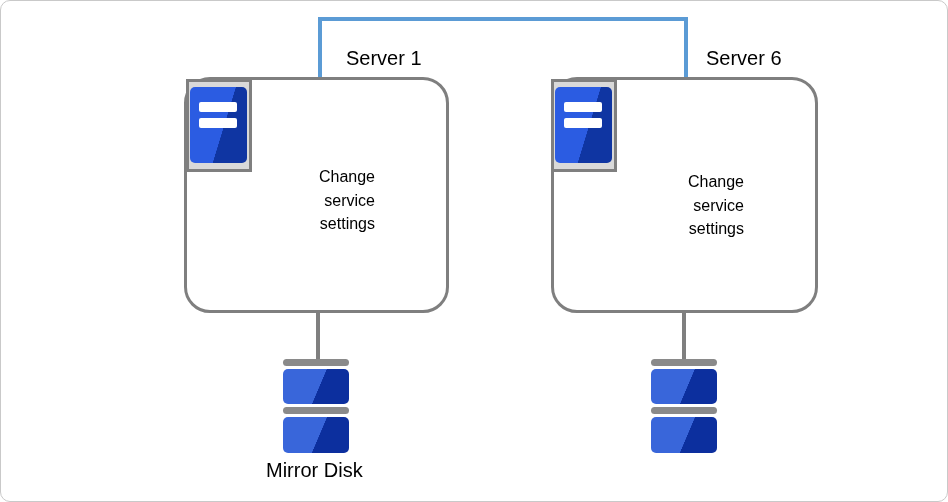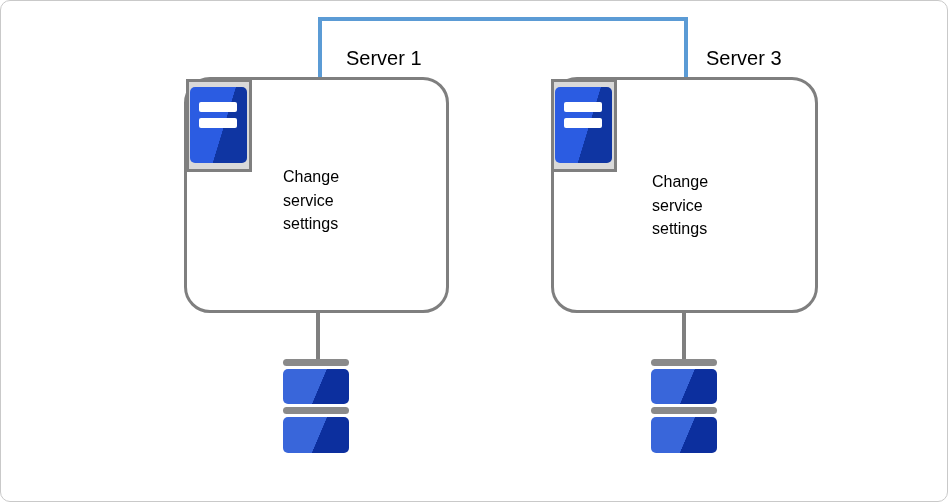--- a/index.html
+++ b/index.html
@@ -1,20 +1,20 @@
 <!DOCTYPE html>
 <html style="--link-blue: #5b9bd5; --border-gray: #7f7f7f; --frame-border: #c9c9c9; --icon-frame-fill: #d9d9d9; --server-blue-light: #2b5ce2; --server-blue-dark: #0f35a2; --disk-blue-light: #3966da; --disk-blue-dark: #0c2f9e; --disk-bar-gray: #8a8a8a; --text-black: #000000;"><head>
 <meta charset="utf-8">
 <style>
   html,body{margin:0;padding:0;background:#ffffff;}
   body{font-family:"Liberation Sans", sans-serif;color:var(--text-black,#000);}
   .frame{
     position:relative;width:948px;height:502px;box-sizing:border-box;
     background:#ffffff;border:1px solid var(--frame-border,#c9c9c9);
-    border-radius:10px;overflow:hidden;
+    border-radius:10px;overflow:hidden;text-align:right;
   }
   
   .link-line{
     position:absolute;left:317px;top:16px;width:370px;height:60px;
     box-sizing:border-box;
     border-top:4px solid var(--link-blue,#5b9bd5);
     border-left:4px solid var(--link-blue,#5b9bd5);
     border-right:4px solid var(--link-blue,#5b9bd5);
   }
   .label{position:absolute;font-size:20px;line-height:23px;color:var(--text-black,#000);white-space:nowrap;}
@@ -68,21 +68,21 @@
   .disk-label{position:absolute;left:265px;top:458px;font-size:20px;line-height:23px;color:var(--text-black,#000);white-space:nowrap;}
 </style>
 </head>
 <body>
 
 <div class="frame">
 
   <div class="link-line"></div>
 
   <div class="label server1">Server 1</div>
-  <div class="label server2">Server 3</div>
+  <div class="label server2">Server 6</div>
 
   <div class="gbox gb-left"></div>
   <div class="gbox gb-right"></div>
 
   <div class="tower-icon t-left">
     <div class="tower">
       <div class="tbar b1"></div>
       <div class="tbar b2"></div>
     </div>
   </div>
@@ -105,14 +105,15 @@
     <div class="dbar r2"></div>
     <div class="dplatter p2"></div>
   </div>
   <div class="disk-stack ds-right">
     <div class="dbar r1"></div>
     <div class="dplatter p1"></div>
     <div class="dbar r2"></div>
     <div class="dplatter p2"></div>
   </div>
 
+  <div class="disk-label">Mirror Disk</div>
 
 </div>
 
 </body></html>

